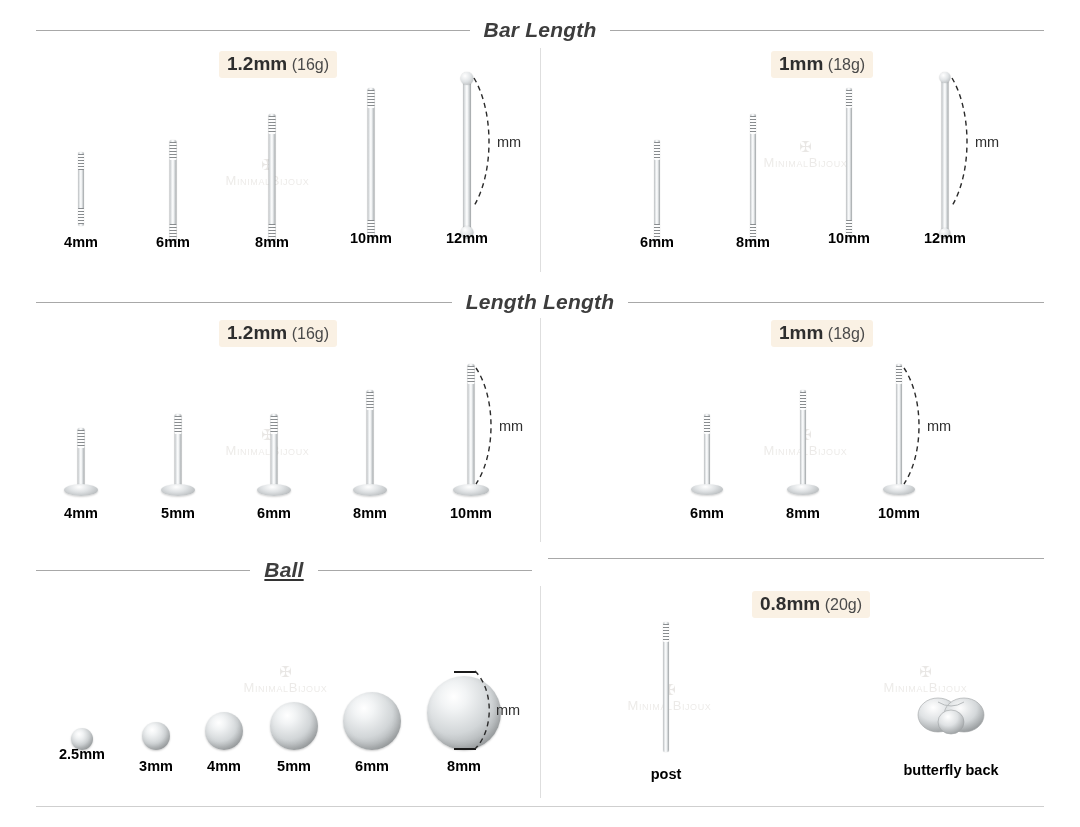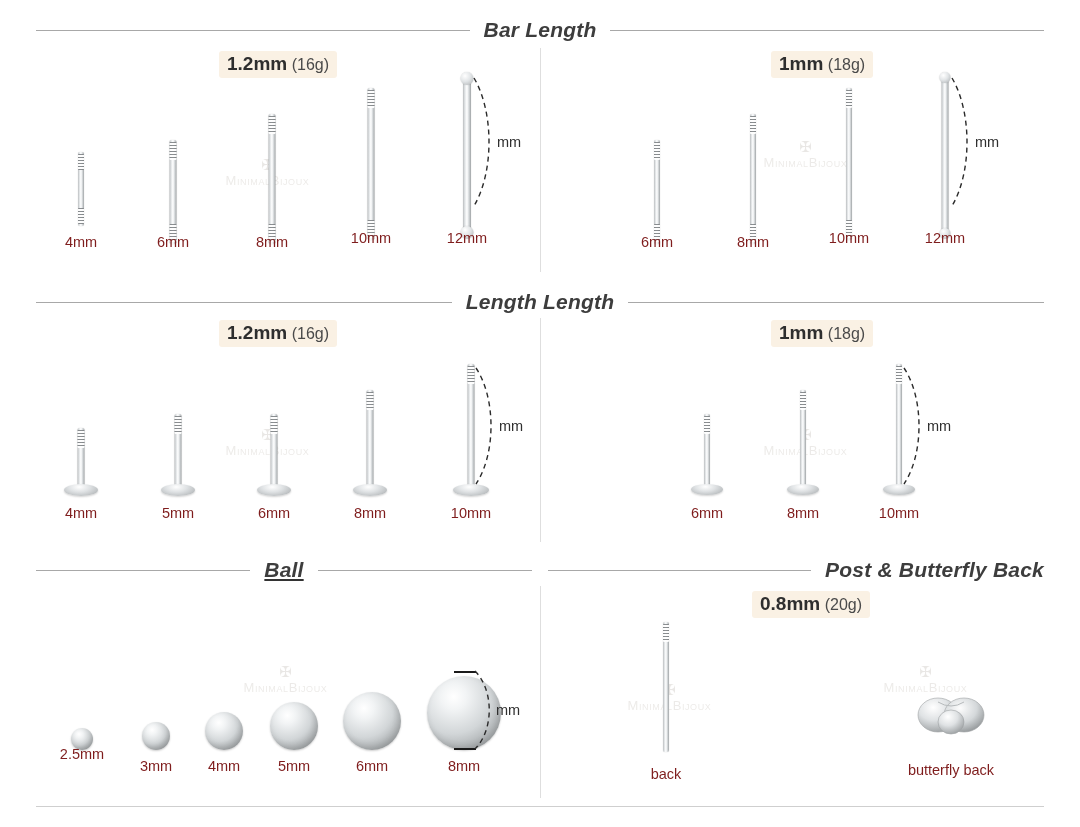--- a/index.html
+++ b/index.html
@@ -71,22 +71,23 @@
   
   .item {
     position: absolute;
     text-align: center;
   }
   .item .caption {
     position: absolute;
     left: 50%;
     transform: translateX(-50%);
     font-size: 14.5px;
-    color: #7f1d1d;
+    color: #000000;
     white-space: nowrap;
+    font-weight: bold;
   }
 
   
   .shaft {
     position: absolute;
     left: 50%;
     transform: translateX(-50%);
     border-radius: 2px;
     background: linear-gradient(to right,
         #b9bcbe 0%, #d9dcde 18%, #f4f6f7 38%, #ffffff 50%,
@@ -379,21 +380,20 @@
 </div>
 
 <div class="section-header" style="left:36px; top:558px; width:496px;text-decoration:underline;">
   <span class="rule"></span>
   <span class="section-title">Ball</span>
   <span class="rule"></span>
 </div>
 
 <div class="section-header" style="left:548px; top:558px; width:496px;">
   <span class="rule"></span>
-  <span class="section-title">Post &amp; Butterfly Back</span>
 </div>
 
 <div class="gauge" style="left:752px; top:591px;text-align:right;">
   <span class="g-main">0.8mm</span>
   <span class="g-sub">(20g)</span>
 </div>
 
 <div class="vdiv" style="left:540px; top:586px; height:212px;"></div>
 
 <div class="watermark" style="left:193px; top:664px; width:185px;">
@@ -444,21 +444,21 @@
 <div class="measure" style="left:472px; top:668px;">
   <svg width="24" height="84" viewBox="0 0 24 84" aria-hidden="true">
     <path d="M3 3 C 22 22, 22 62, 3 81" fill="none" stroke="#2a2a2a" stroke-width="1.4" stroke-dasharray="5,4"></path>
   </svg>
   <span class="mm" style="left:24px; top:34px;">mm</span>
 </div>
 
 <div class="item" style="left:638px; top:614px; width:56px; height:180px;">
   <div class="shaft" style="top:8px; width:6px; height:130px;"></div>
   <div class="thread" style="top:10px; width:6px; height:18px;"></div>
-  <div class="caption" style="top:152px;">back</div>
+  <div class="caption" style="top:152px;">post</div>
 </div>
 
 <div class="item" style="left:923px; top:690px; width:56px; height:110px;">
   <div style="position:absolute; left:50%; top:6px; transform:translateX(-50%); width:72px; height:42px;">
     <svg width="72" height="42" viewBox="0 0 72 42" aria-hidden="true">
       <defs>
         <radialGradient id="bfg" cx="38%" cy="28%" r="72%">
           <stop offset="0%" stop-color="#ffffff"></stop>
           <stop offset="52%" stop-color="#dfe2e4"></stop>
           <stop offset="100%" stop-color="#a3a7a9"></stop>

